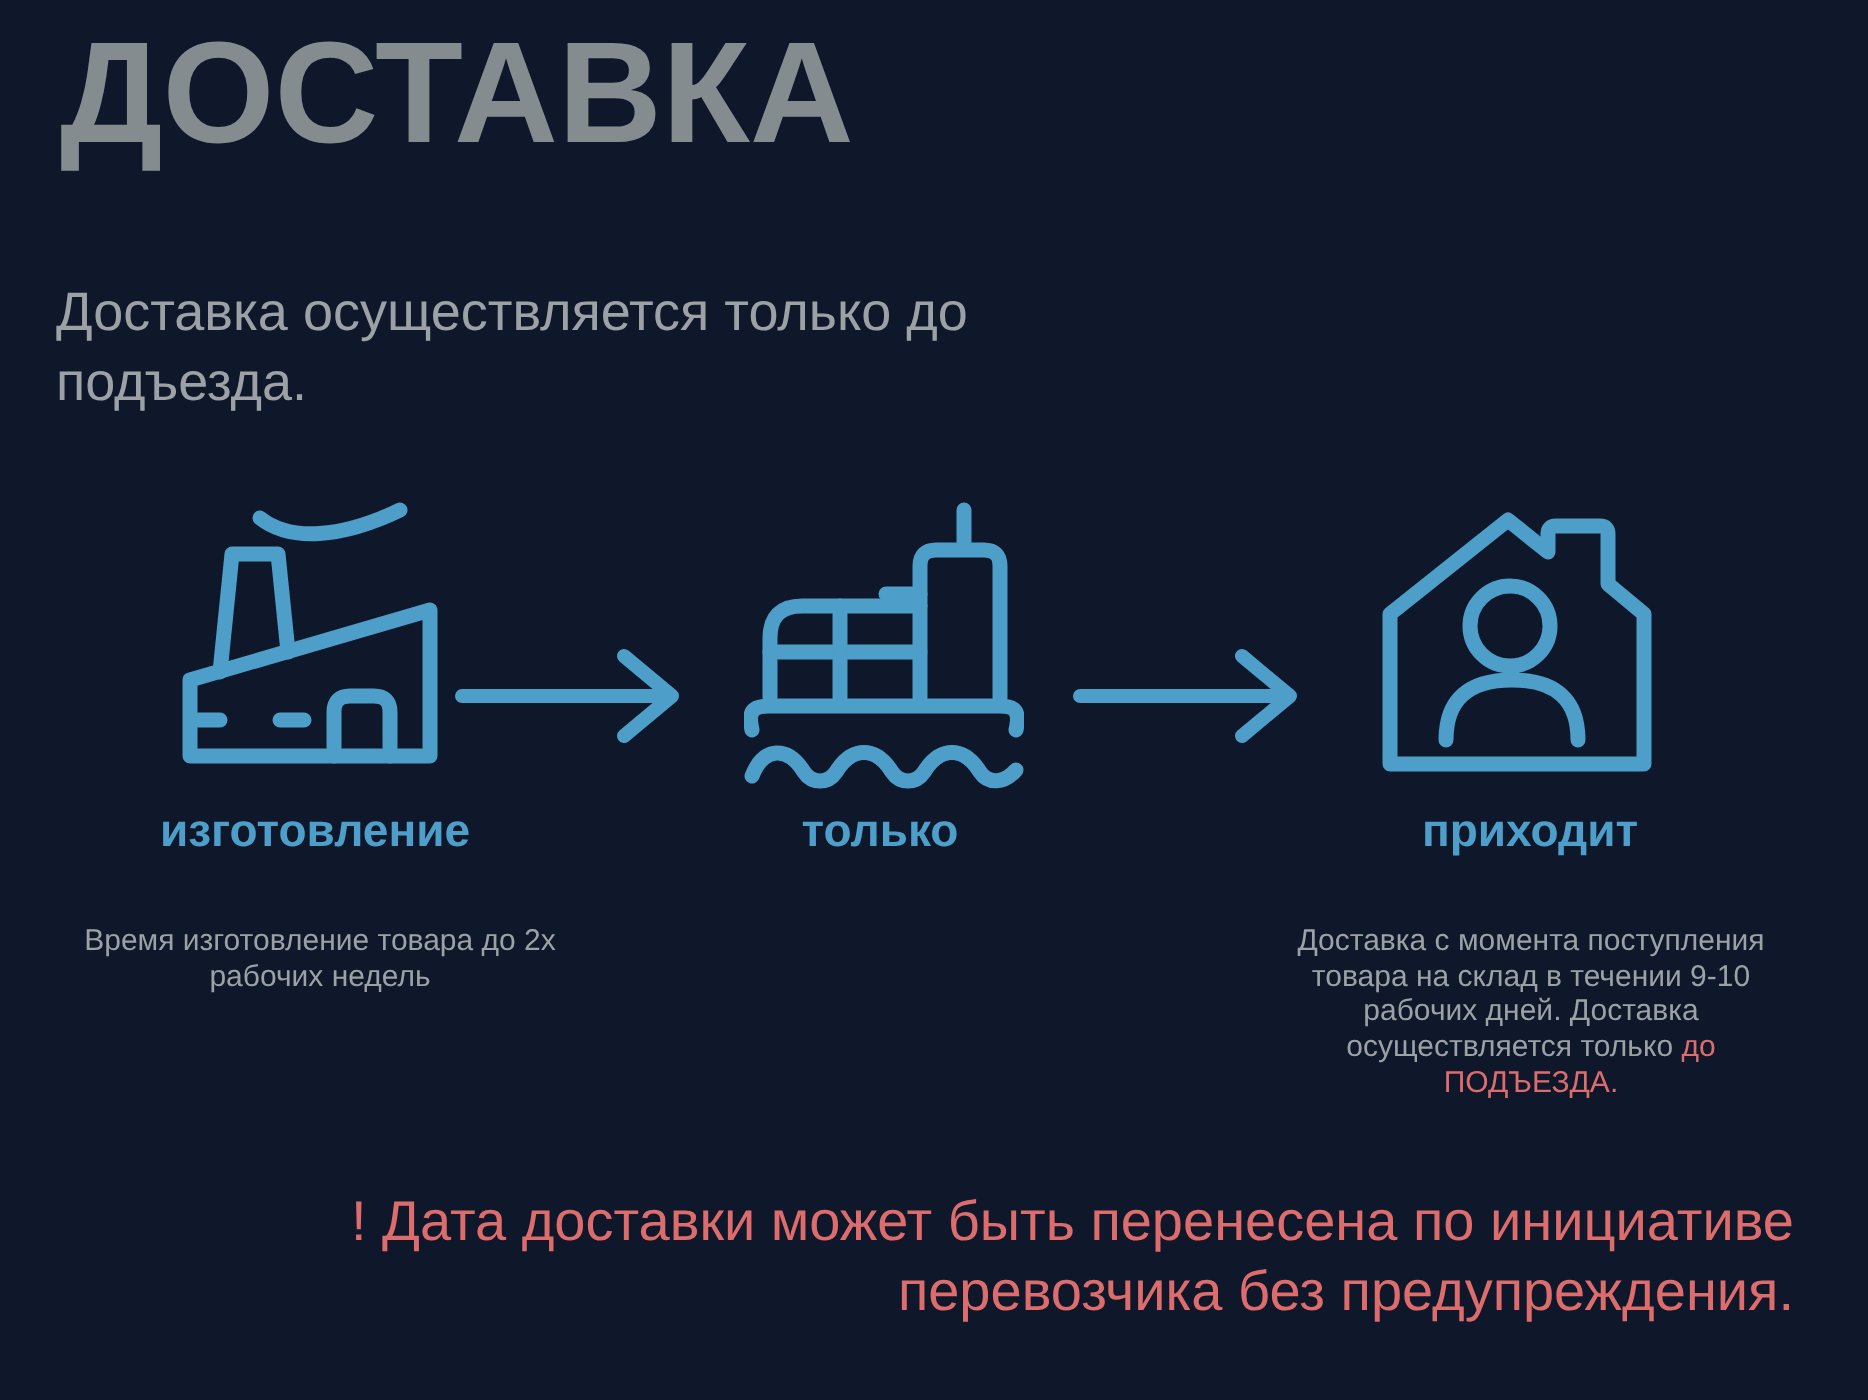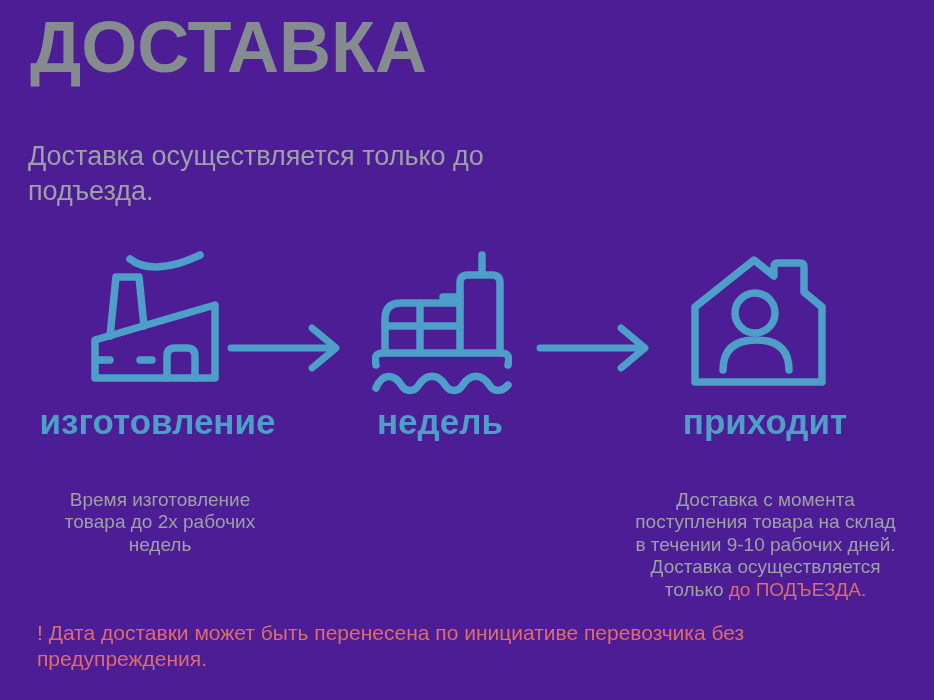--- a/index.html
+++ b/index.html
@@ -6,21 +6,21 @@
     --accent-blue:#4D9EC8;
     --title-gray:#858C90;
     --body-gray:#9BA1A4;
     --alert-red:#DD6C6C;
   }
   *{margin:0;padding:0;box-sizing:border-box;}
   html,body{background:#ffffff;}
   .slide{
     position:relative;
     width:934px;height:700px;
-    background:#4c1d95;
+    background:#0f172a;
     overflow:hidden;
     font-family:"Liberation Sans", sans-serif;
   }
   .title{
     position:absolute;left:30px;top:6px;
     font-size:72px;font-weight:700;
     letter-spacing:0px;
     color:var(--title-gray);
   }
   .subtitle{
@@ -32,42 +32,42 @@
   .icon{position:absolute;color:var(--accent-blue);}
   .icon svg{display:block;}
   .icon-factory{left:85px;top:245px;}
   .icon-ship{left:372px;top:245px;}
   .icon-house{left:683px;top:247px;}
   .arrow{position:absolute;color:var(--accent-blue);}
   .arrow-1{left:226px;top:320px;}
   .arrow-2{left:535px;top:320px;}
   .step-label{
     position:absolute;top:402px;
-    font-size:35px;font-weight:700;
+    font-size:23px;font-weight:700;
     color:var(--accent-blue);
     text-align:center;
   }
   .label-1{left:35px;width:245px;}
   .label-2{left:310px;width:260px;}
   .label-3{left:640px;width:250px;}
   .step-desc{
-    position:absolute;top:489px;
-    font-size:19px;line-height:1.18;
+    position:absolute;top:462px;
+    font-size:15px;line-height:1.18;
     color:var(--body-gray);
     text-align:center;
   }
   .desc-1{left:40px;width:240px;}
   .desc-2{left:308px;width:285px;}
   .desc-3{left:628px;width:275px;}
   .highlight-red{color:var(--alert-red);}
   .footnote{
-    position:absolute;left:37px;top:620px;width:860px;
-    font-size:21px;line-height:1.25;
+    position:absolute;left:37px;top:593px;width:860px;
+    font-size:28px;line-height:1.25;
     color:var(--alert-red);
-    text-align:left;
+    text-align:right;
   }
 </style>
 </head>
 <body>
 
 <div class="slide">
 
   <h1 class="title">ДОСТАВКА</h1>
 
   <p class="subtitle">Доставка осуществляется только до подъезда.</p>
@@ -112,21 +112,21 @@
 
   <div class="icon icon-house">
     <svg width="150" height="160" viewBox="0 0 150 160" fill="none" stroke="currentColor" stroke-width="7.5" stroke-linecap="round" stroke-linejoin="round">
       <path d="M12,135 V60 L71,13 L91,29 V20 Q91,16 95,16 H117 Q121,16 121,20 V45 L139,60 V135 Z"></path>
       <circle cx="72" cy="66" r="20"></circle>
       <path d="M40,123 Q40,93 73,93 Q106,93 106,123"></path>
     </svg>
   </div>
 
   <div class="step-label label-1">изготовление</div>
-  <div class="step-label label-2">недель</div>
+  <div class="step-label label-2">только</div>
   <div class="step-label label-3">приходит</div>
 
   <p class="step-desc desc-1">Время изготовление товара до 2х рабочих недель</p>
   <p class="step-desc desc-3"><span>Доставка с момента поступления товара на склад в течении 9-10 рабочих дней. Доставка осуществляется только </span><span class="highlight-red">до ПОДЪЕЗДА.</span></p>
 
   <p class="footnote">! Дата доставки может быть перенесена по инициативе перевозчика без предупреждения.</p>
 
 </div>
 
 </body></html>

